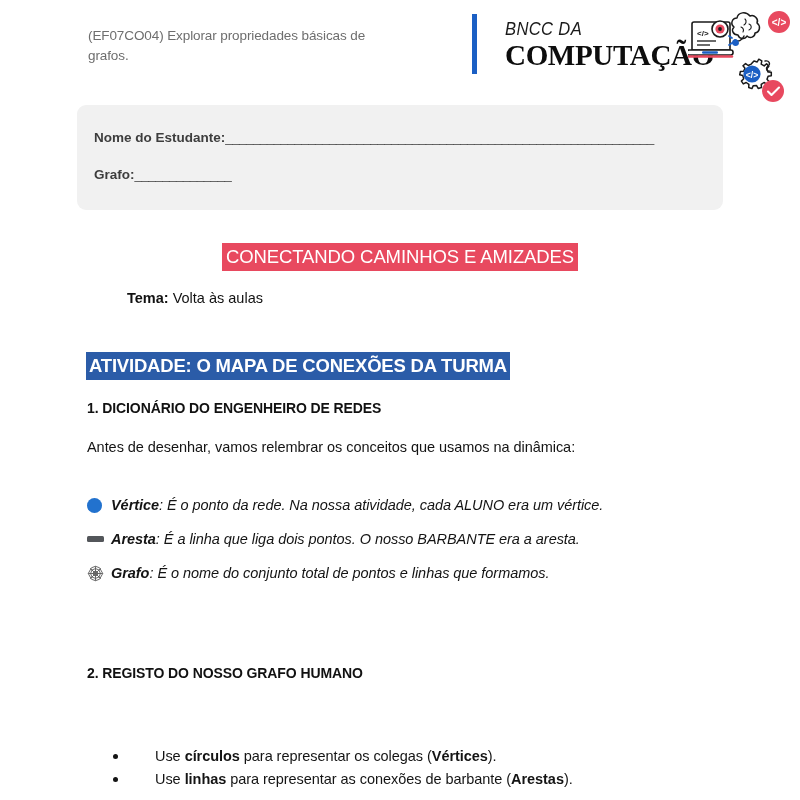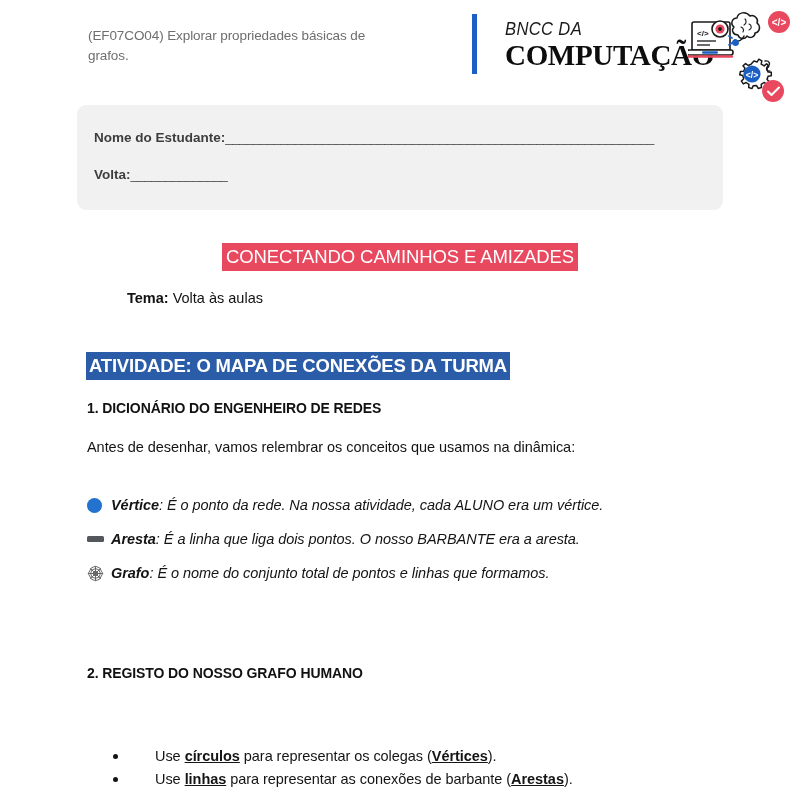--- a/index.html
+++ b/index.html
@@ -254,21 +254,21 @@
   }
   .bullet-list li .dot {
     position: absolute;
     left: 0;
     top: 9px;
     width: 5px;
     height: 5px;
     border-radius: 50%;
     background: #141414;
   }
-  .bullet-list li b { font-weight: 700; text-decoration: underline; }
+  .bullet-list li b { font-weight: 700; }
 </style>
 </head>
 <body>
 
 <div class="page">
 
   <div class="header">
     <div class="header-left">
       <div class="competency-text">(EF07CO04) Explorar propriedades básicas de grafos.</div>
     </div>
@@ -330,21 +330,21 @@
         <path d="M6 11.5 l3.5 3.5 L17 7.5" fill="none" stroke="#ffffff" stroke-width="2.1" stroke-linecap="round" stroke-linejoin="round"></path>
       </g>
     </svg>
   </div>
 
   <div class="student-box">
     <div class="student-row r1">
       <span class="label">Nome do Estudante:</span><span class="rule">______________________________________________________________</span>
     </div>
     <div class="student-row r2">
-      <span class="label">Volta:</span><span class="rule">______________</span>
+      <span class="label">Grafo:</span><span class="rule">______________</span>
     </div>
   </div>
 
   <div class="main-title-wrap">
     <span class="main-title">CONECTANDO CAMINHOS  E AMIZADES</span>
   </div>
 
   <div class="tema">
     <b>Tema:</b><span> Volta às aulas</span>
   </div>

